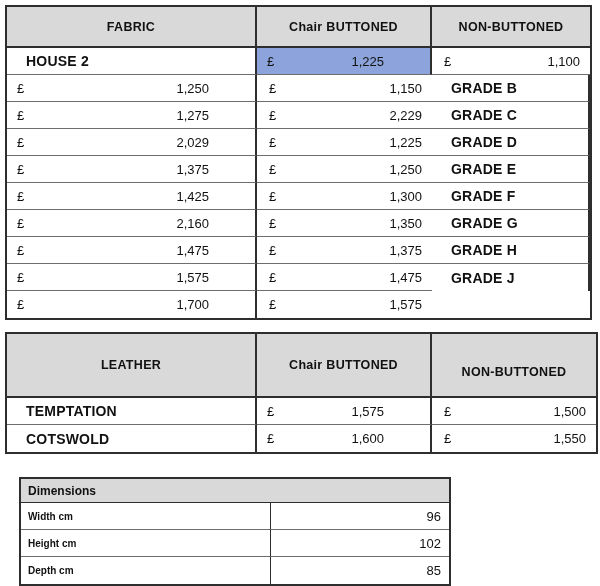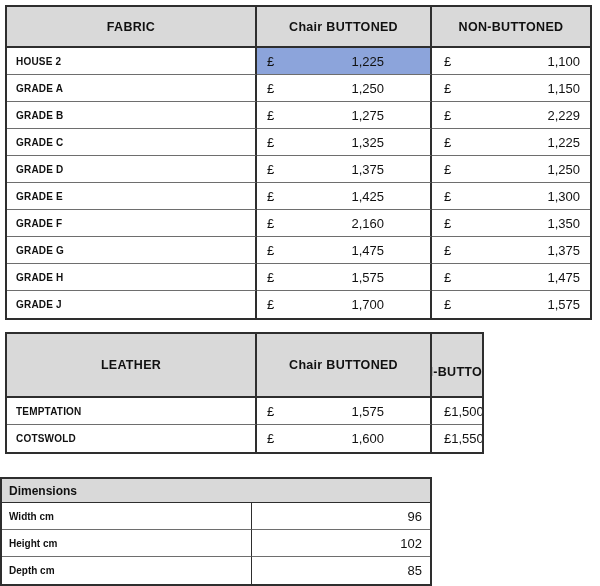--- a/index.html
+++ b/index.html
@@ -20,26 +20,26 @@
     border: 2px solid var(--border-dark, #2e2e2e);
     display: grid;
     box-sizing: border-box;
   }
   #fabric-table {
     left: 5px; top: 5px; width: 587px;
     grid-template-columns: 250px 175px 1fr;
     grid-template-rows: 41px repeat(10, 27px);
   }
   #leather-table {
-    left: 5px; top: 332px; width: 479px;
+    left: 5px; top: 332px; width: 593px;
     grid-template-columns: 250px 175px 1fr;
     grid-template-rows: 64px 27px 27px;
   }
   #dimensions-table {
-    left: 0; top: 477px; width: 432px;
+    left: 19px; top: 477px; width: 432px;
     grid-template-columns: 250px 1fr;
     grid-template-rows: 24px 27px 27px 27px;
   }
 
   .cell {
     box-sizing: border-box;
     display: flex;
     align-items: center;
     border-bottom: 1px solid var(--border-light, #6e6e6e);
     overflow: hidden;
@@ -53,23 +53,23 @@
     border-bottom: 2px solid var(--border-dark, #2e2e2e);
     justify-content: center;
     font-weight: 700;
     font-size: 12.5px;
     letter-spacing: 0.3px;
   }
   .head.low { align-items: flex-end; padding-bottom: 17px; }
 
   .label {
     font-weight: 700;
-    font-size: 10px;
+    font-size: 14px;
     letter-spacing: 0.2px;
-    padding-left: 9px;
+    padding-left: 19px;
   }
 
   .price { justify-content: space-between; font-size: 13px; }
   .price.c2 { padding: 0 46px 0 10px; }
   .price.c3 { padding: 0 10px 0 12px; }
   .hl { background: var(--highlight-bg, #8ca4db); }
 
   .dim-head {
     background: var(--header-bg, #d9d9d9);
     grid-column: 1 / -1;
@@ -103,21 +103,20 @@
     <div class="cell label c1">HOUSE 2</div>
     <div class="cell price c2 hl">
       <span>£</span>
       <span>1,225</span>
     </div>
     <div class="cell price c3">
       <span>£</span>
       <span>1,100</span>
     </div>
 
-    <div class="cell label c1">GRADE A</div>
     <div class="cell price c2">
       <span>£</span>
       <span>1,250</span>
     </div>
     <div class="cell price c3">
       <span>£</span>
       <span>1,150</span>
     </div>
 
     <div class="cell label c1">GRADE B</div>
@@ -126,21 +125,21 @@
       <span>1,275</span>
     </div>
     <div class="cell price c3">
       <span>£</span>
       <span>2,229</span>
     </div>
 
     <div class="cell label c1">GRADE C</div>
     <div class="cell price c2">
       <span>£</span>
-      <span>1,325</span>
+      <span>2,029</span>
     </div>
     <div class="cell price c3">
       <span>£</span>
       <span>1,225</span>
     </div>
 
     <div class="cell label c1">GRADE D</div>
     <div class="cell price c2">
       <span>£</span>
       <span>1,375</span>

